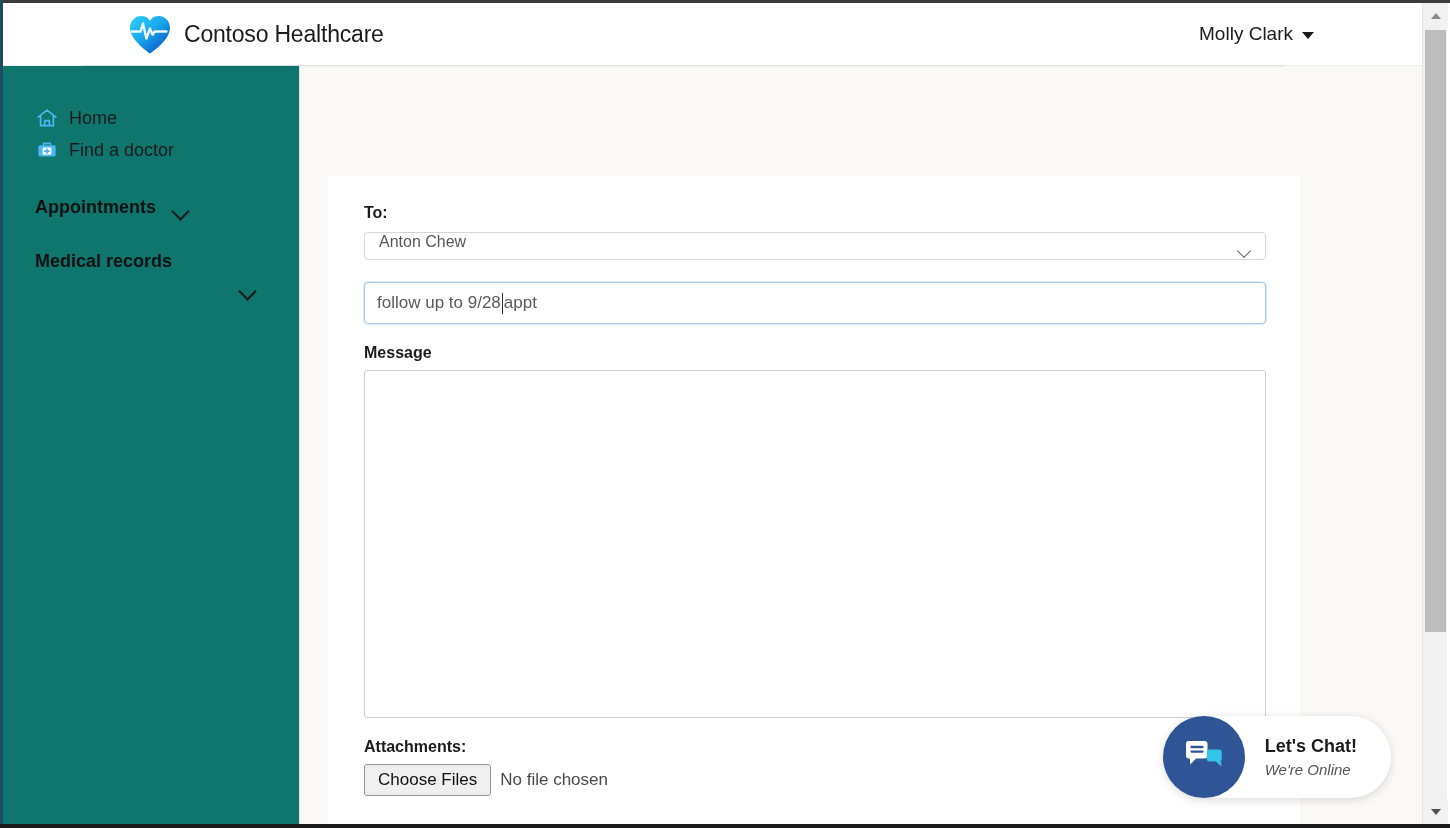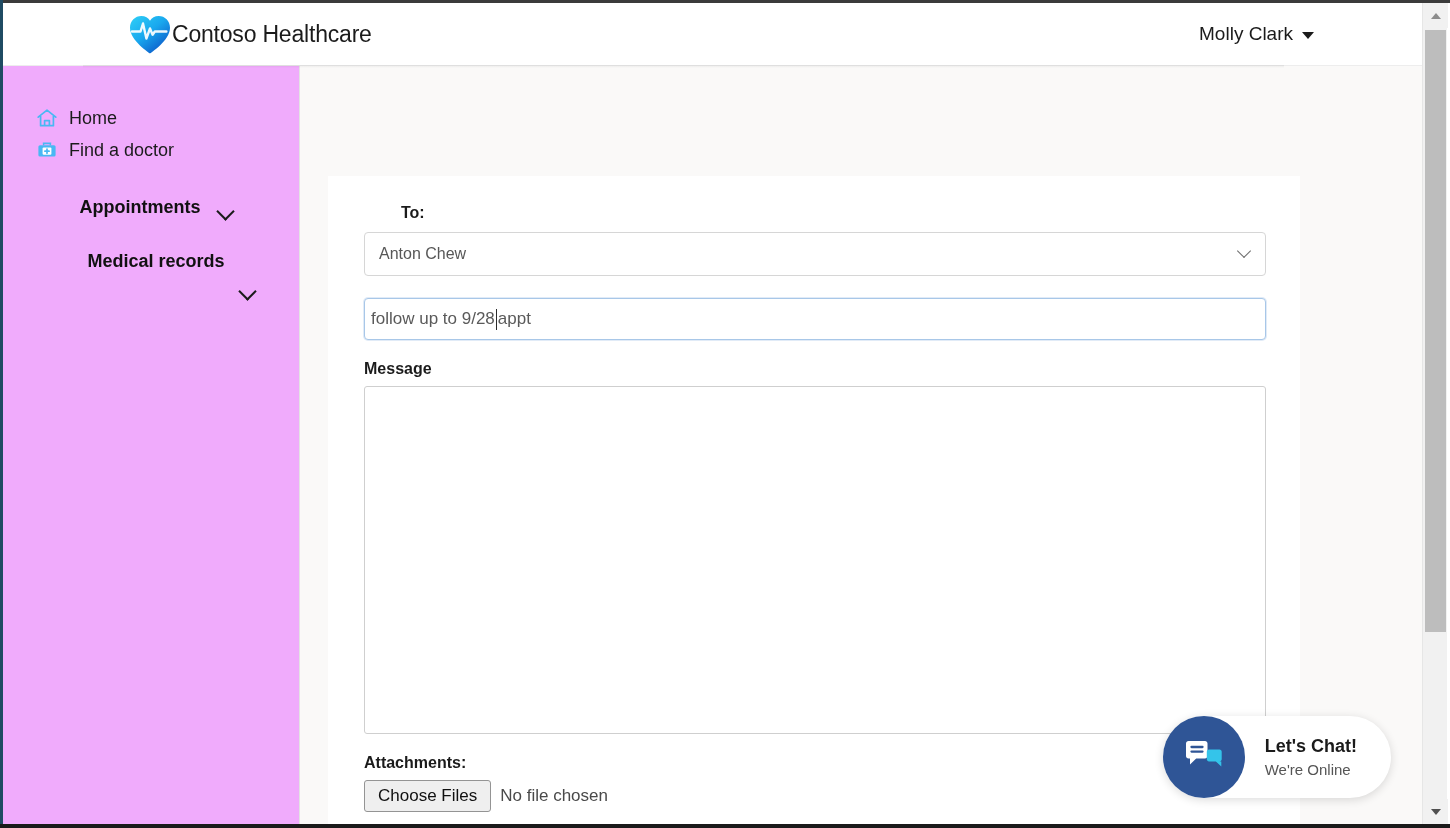--- a/index.html
+++ b/index.html
@@ -94,20 +94,21 @@
   .header::after {
     content: "";
     position: absolute;
     left: 80px; right: 140px; bottom: -3px;
     height: 3px;
     background: linear-gradient(to bottom, rgba(0,0,0,0.07), rgba(0,0,0,0));
   }
   .brand {
     display: flex;
     align-items: center;
+    gap: 12px;
     margin-left: 125px;
   }
   .brand-logo { width: 44px; height: 42px; display: block; }
   .brand-name {
     font-size: 23px;
     color: #1b1b1b;
     letter-spacing: -0.2px;
   }
   .user-menu {
     margin-left: auto;
@@ -131,24 +132,23 @@
   .body-row {
     display: flex;
     height: 758px;
     background: #ffffff;
   }
 
   
   .sidebar {
     width: 297px;
     flex: 0 0 297px;
-    background: #f0abfc;
+    background: #0f766e;
     border-right: 1px solid #e3e3e3;
     padding-top: 36px;
-    text-align: center;
   }
   .nav-link {
     display: flex;
     align-items: center;
     gap: 11px;
     padding: 5px 0 5px 33px;
     font-size: 18px;
     color: #1b1b1b;
     cursor: pointer;
   }
@@ -214,34 +214,34 @@
     padding: 28px 0 0 0;
   }
   .field { padding: 0 36px; }
   .field-label {
     font-size: 16px;
     font-weight: bold;
     color: #1b1b1b;
     display: block;
     margin-bottom: 8px;
   }
-  .field-label.to { margin-bottom: 10px; margin-left: 37px; }
+  .field-label.to { margin-bottom: 10px; }
 
   .select-wrap { position: relative; width: 902px; }
   .select-box {
     width: 902px;
-    height: 44px;
+    height: 28px;
     border: 1px solid #d6d6d6;
     border-radius: 4px;
     background: #ffffff;
     font-size: 16px;
     color: #575757;
     padding: 0 34px 0 14px;
     display: flex;
-    align-items: center;
+    align-items: flex-start;
     cursor: pointer;
   }
   .select-chev {
     position: absolute;
     right: 14px; top: 14px;
     width: 13px; height: 13px;
     pointer-events: none;
   }
   .select-chev::before {
     content: "";
@@ -257,21 +257,21 @@
   .spacer-md { height: 20px; }
 
   .text-input {
     width: 902px;
     height: 42px;
     border: 1px solid #a8c7e8;
     border-radius: 4px;
     background: #ffffff;
     font-size: 17px;
     color: #5a5a5a;
-    padding: 0 6px;
+    padding: 0 12px;
     outline: none;
     font-family: "Liberation Sans", sans-serif;
     display: flex;
     align-items: center;
     box-shadow: 0 0 0 1px rgba(168,199,232,0.35);
   }
   .caret {
     display: inline-block;
     width: 1px;
     height: 21px;
@@ -343,20 +343,21 @@
   .chat-title {
     font-size: 18px;
     font-weight: bold;
     color: #1b1b1b;
     line-height: 1.2;
   }
   .chat-sub {
     font-size: 15px;
     color: #555555;
     margin-top: 3px;
+    font-style: italic;
   }
 </style>
 </head>
 <body>
 
 <div id="viewport">
 
   <div class="page">
 
     <div class="header">

